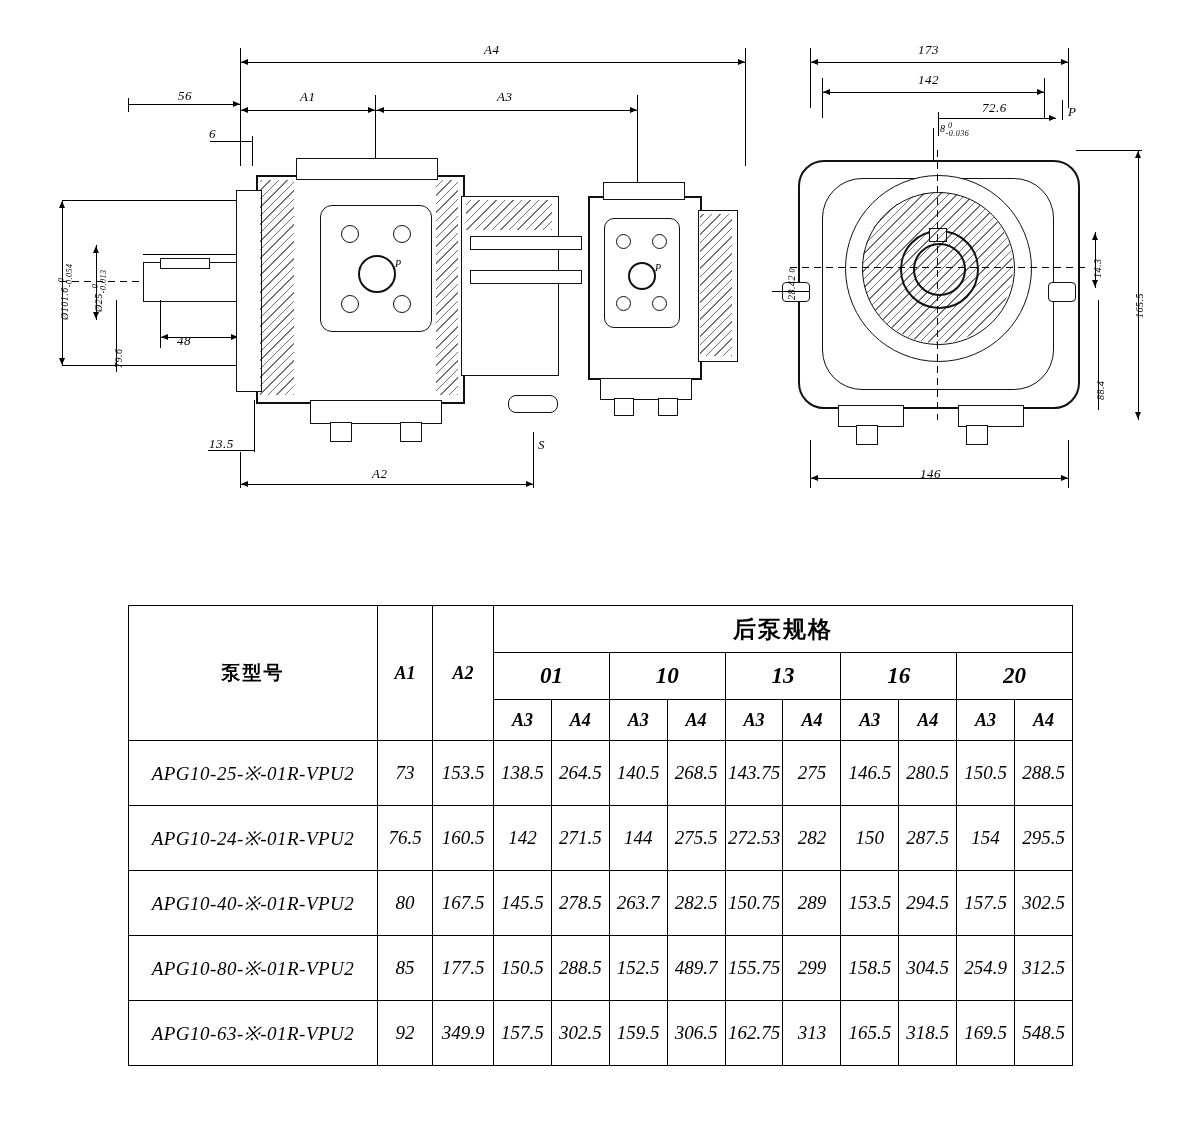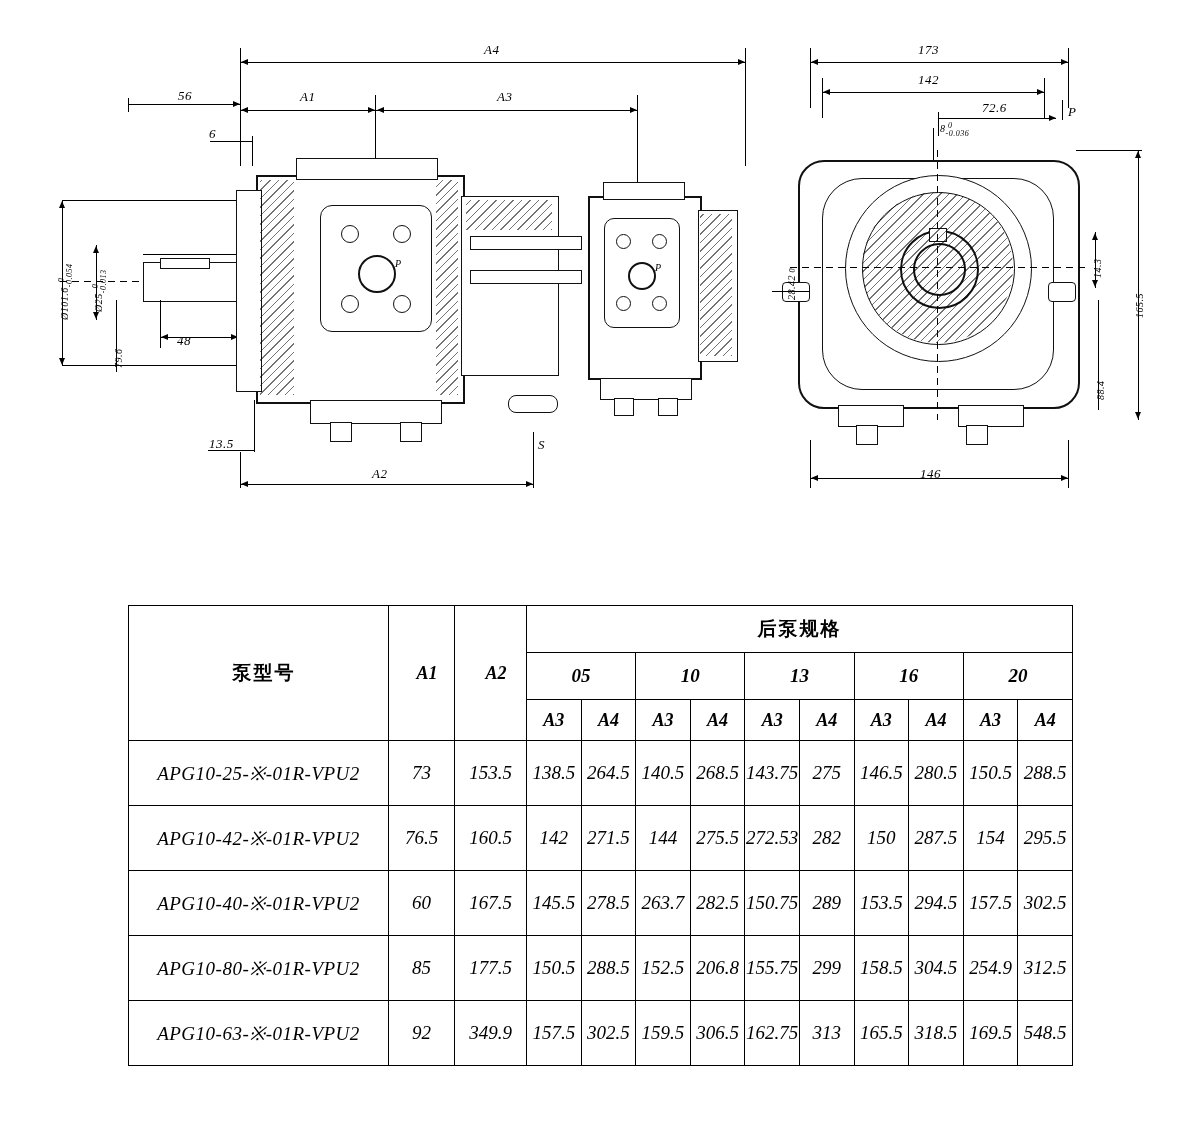--- a/index.html
+++ b/index.html
@@ -74,23 +74,23 @@
     font-weight:700;
     font-size:19px;
     letter-spacing:2px;
   }
   .spec-table .model{
     font-size:19px;
     height:64px;
     letter-spacing:.5px;
   }
   .spec-table .val{font-size:19px;height:64px;}
-  .spec-table .grp{height:46px;font-size:19px;}
+  .spec-table .grp{height:46px;font-size:23px;}
   .spec-table .sub{height:40px;font-size:18px;}
-  .spec-table .modelhdr{height:116px;padding-left:11px;}
+  .spec-table .modelhdr{height:116px;}
 </style>
 </head>
 <body>
 
 <div class="sheet">
 
   <div>
 
     <div class="dim-line v-line" style="left:240px;top:48px;height:118px;"></div>
     <div class="dim-line v-line" style="left:745px;top:48px;height:118px;"></div>
@@ -276,21 +276,21 @@
 
   <table class="spec-table">
     <thead>
       <tr>
         <th class="cjk modelhdr" rowspan="3" style="width:248px;">泵型号</th>
         <th class="modelhdr" rowspan="3" style="width:54px;">A1</th>
         <th class="modelhdr" rowspan="3" style="width:60px;">A2</th>
         <th class="cjk grp" colspan="10">后泵规格</th>
       </tr>
       <tr>
-        <th class="grp" colspan="2">05</th>
+        <th class="grp" colspan="2">01</th>
         <th class="grp" colspan="2">10</th>
         <th class="grp" colspan="2">13</th>
         <th class="grp" colspan="2">16</th>
         <th class="grp" colspan="2">20</th>
       </tr>
       <tr>
         <th class="sub" style="width:58px;">A3</th>
         <th class="sub" style="width:58px;">A4</th>
         <th class="sub" style="width:58px;">A3</th>
         <th class="sub" style="width:58px;">A4</th>
@@ -312,57 +312,57 @@
         <td class="val">140.5</td>
         <td class="val">268.5</td>
         <td class="val">143.75</td>
         <td class="val">275</td>
         <td class="val">146.5</td>
         <td class="val">280.5</td>
         <td class="val">150.5</td>
         <td class="val">288.5</td>
       </tr>
       <tr>
-        <td class="model">APG10-42-※-01R-VPU2</td>
+        <td class="model">APG10-24-※-01R-VPU2</td>
         <td class="val">76.5</td>
         <td class="val">160.5</td>
         <td class="val">142</td>
         <td class="val">271.5</td>
         <td class="val">144</td>
         <td class="val">275.5</td>
         <td class="val">272.53</td>
         <td class="val">282</td>
         <td class="val">150</td>
         <td class="val">287.5</td>
         <td class="val">154</td>
         <td class="val">295.5</td>
       </tr>
       <tr>
         <td class="model">APG10-40-※-01R-VPU2</td>
-        <td class="val">60</td>
+        <td class="val">80</td>
         <td class="val">167.5</td>
         <td class="val">145.5</td>
         <td class="val">278.5</td>
         <td class="val">263.7</td>
         <td class="val">282.5</td>
         <td class="val">150.75</td>
         <td class="val">289</td>
         <td class="val">153.5</td>
         <td class="val">294.5</td>
         <td class="val">157.5</td>
         <td class="val">302.5</td>
       </tr>
       <tr>
         <td class="model">APG10-80-※-01R-VPU2</td>
         <td class="val">85</td>
         <td class="val">177.5</td>
         <td class="val">150.5</td>
         <td class="val">288.5</td>
         <td class="val">152.5</td>
-        <td class="val">206.8</td>
+        <td class="val">489.7</td>
         <td class="val">155.75</td>
         <td class="val">299</td>
         <td class="val">158.5</td>
         <td class="val">304.5</td>
         <td class="val">254.9</td>
         <td class="val">312.5</td>
       </tr>
       <tr>
         <td class="model">APG10-63-※-01R-VPU2</td>
         <td class="val">92</td>

